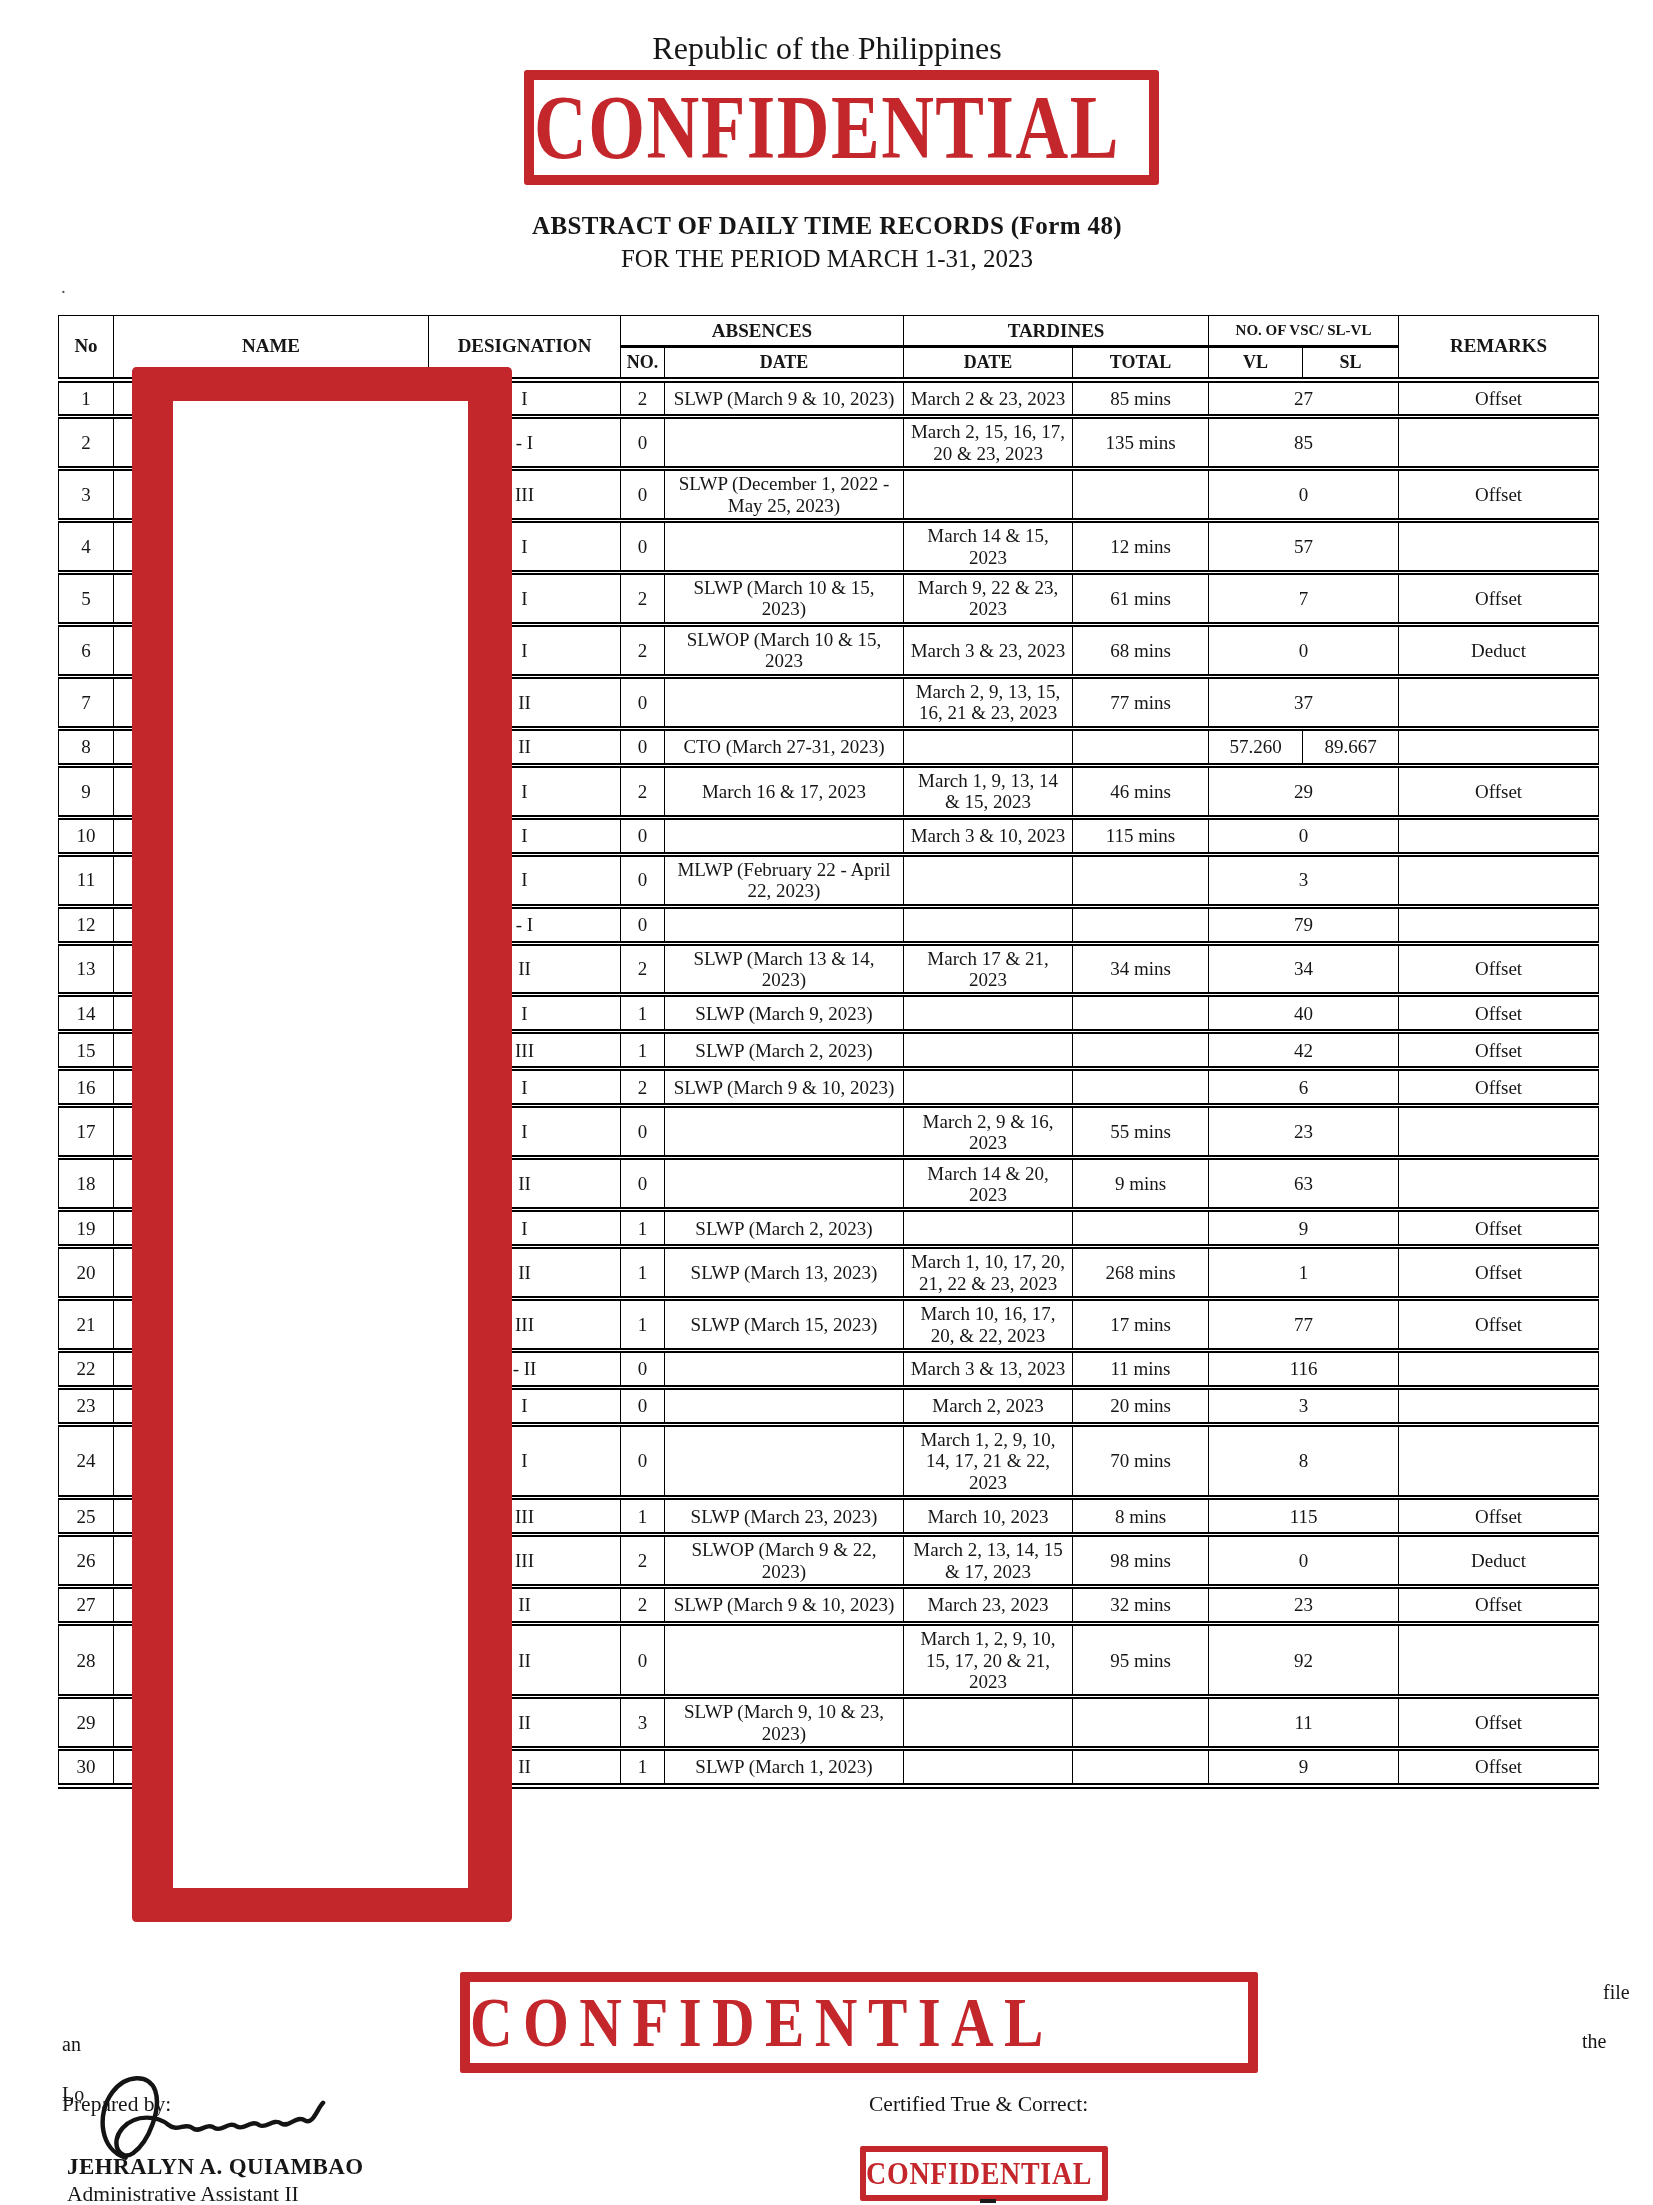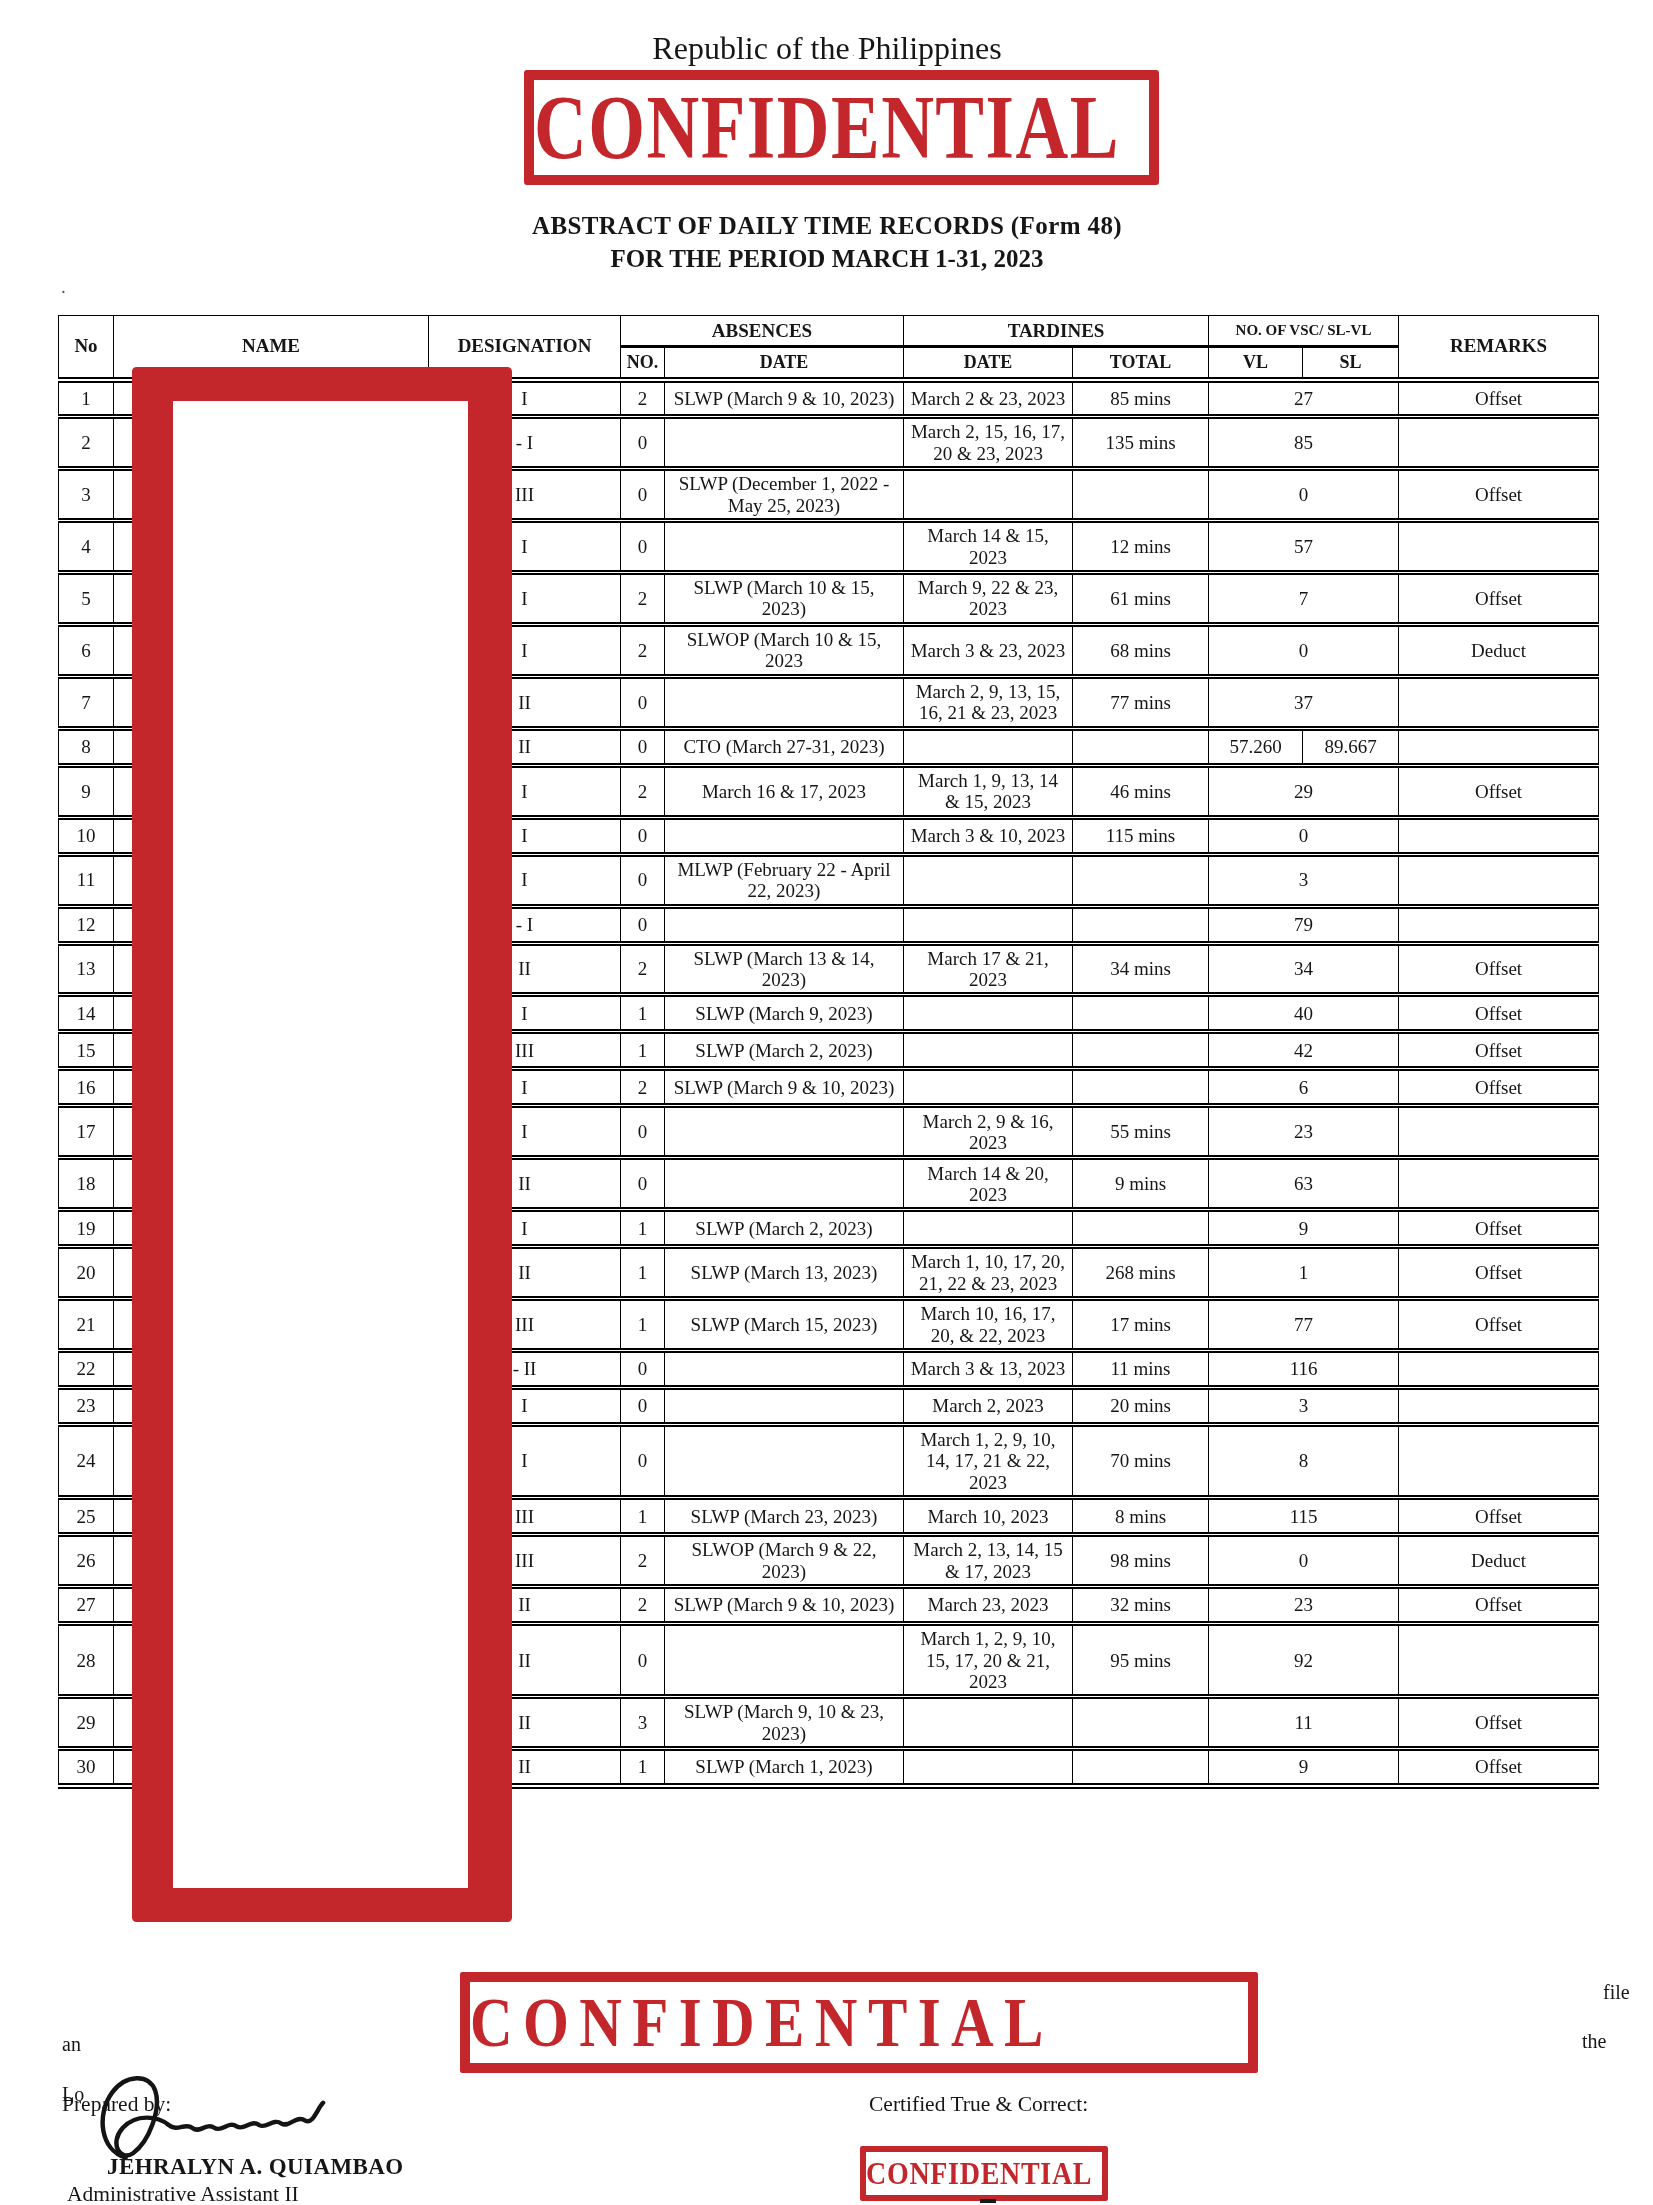--- a/index.html
+++ b/index.html
@@ -7,21 +7,21 @@
     position:relative;width:1654px;height:2205px;background:#ffffff;
     font-family:"Liberation Serif", serif;color:#161616;overflow:hidden;
   }
   
   .country{position:absolute;top:30px;left:0;width:100%;text-align:center;font-size:32px;}
   .obscured{position:absolute;top:44px;left:771px;width:148px;text-align:center;
     font-size:13.3px;color:#b9b4ae;letter-spacing:10.4px;}
   .doc-title{position:absolute;top:212px;left:0;width:100%;text-align:center;
     font-size:25px;font-weight:bold;letter-spacing:0.4px;}
   .doc-period{position:absolute;top:245px;left:0;width:100%;text-align:center;
-    font-size:25px;font-weight:bold;}
+    font-size:25px;font-weight:normal;}
   .pre-table-dot{position:absolute;top:276px;left:61px;font-size:19px;color:#555;}
   
   .stamp{position:absolute;display:flex;align-items:center;justify-content:flex-start;
     background:#fff;box-sizing:border-box;overflow:hidden;}
   .stamp span{font-weight:bold;white-space:nowrap;}
   .stamp-top{left:524px;top:70px;width:635px;height:115px;border:10.4px solid #c4272b;border-radius:3px;}
   .stamp-top span{font-size:73px;letter-spacing:1.5px;transform:scaleY(1.25);color:#c4272b;}
   .stamp-side{left:132px;top:367px;width:380px;height:1555px;border-style:solid;border-color:#c4272b;
     border-width:34px 44px 34px 41px;border-radius:4.4px;}
   .stamp-side span{font-size:222px;letter-spacing:-9px;color:#c4272b;
@@ -39,21 +39,21 @@
   table.dtr thead th.small-head{font-size:15px;}
   table.dtr thead th.sub{font-size:18px;}
   table.dtr thead th.th-span{border-bottom:3px solid #000;}
   table.dtr tbody td{font-size:19px;line-height:1.12;height:37px;
     border-top:5.2px double #000;border-bottom:5.2px double #000;}
   table.dtr tbody tr:first-child td{border-top:6.7px double #000;}
   table.dtr tbody tr:last-child td{border-bottom:6.7px double #000;}
   
   .frag{position:absolute;font-size:20px;}
   .label{position:absolute;font-size:21.5px;}
-  .preparer-name{position:absolute;left:67px;top:2154px;font-size:23px;font-weight:bold;letter-spacing:0.4px;margin-left:40px;}
+  .preparer-name{position:absolute;left:67px;top:2154px;font-size:23px;font-weight:bold;letter-spacing:0.4px;}
   .preparer-title{position:absolute;left:67px;top:2182px;font-size:21.5px;}
   .signature{position:absolute;left:87px;top:2070px;}
   .cutoff-mark{position:absolute;left:980px;top:2199px;width:16.3px;height:4.4px;background:#1a1a1a;}
 </style>
 </head>
 <body>
 
 <div class="page">
 
   <div class="country">Republic of the Philippines</div>

